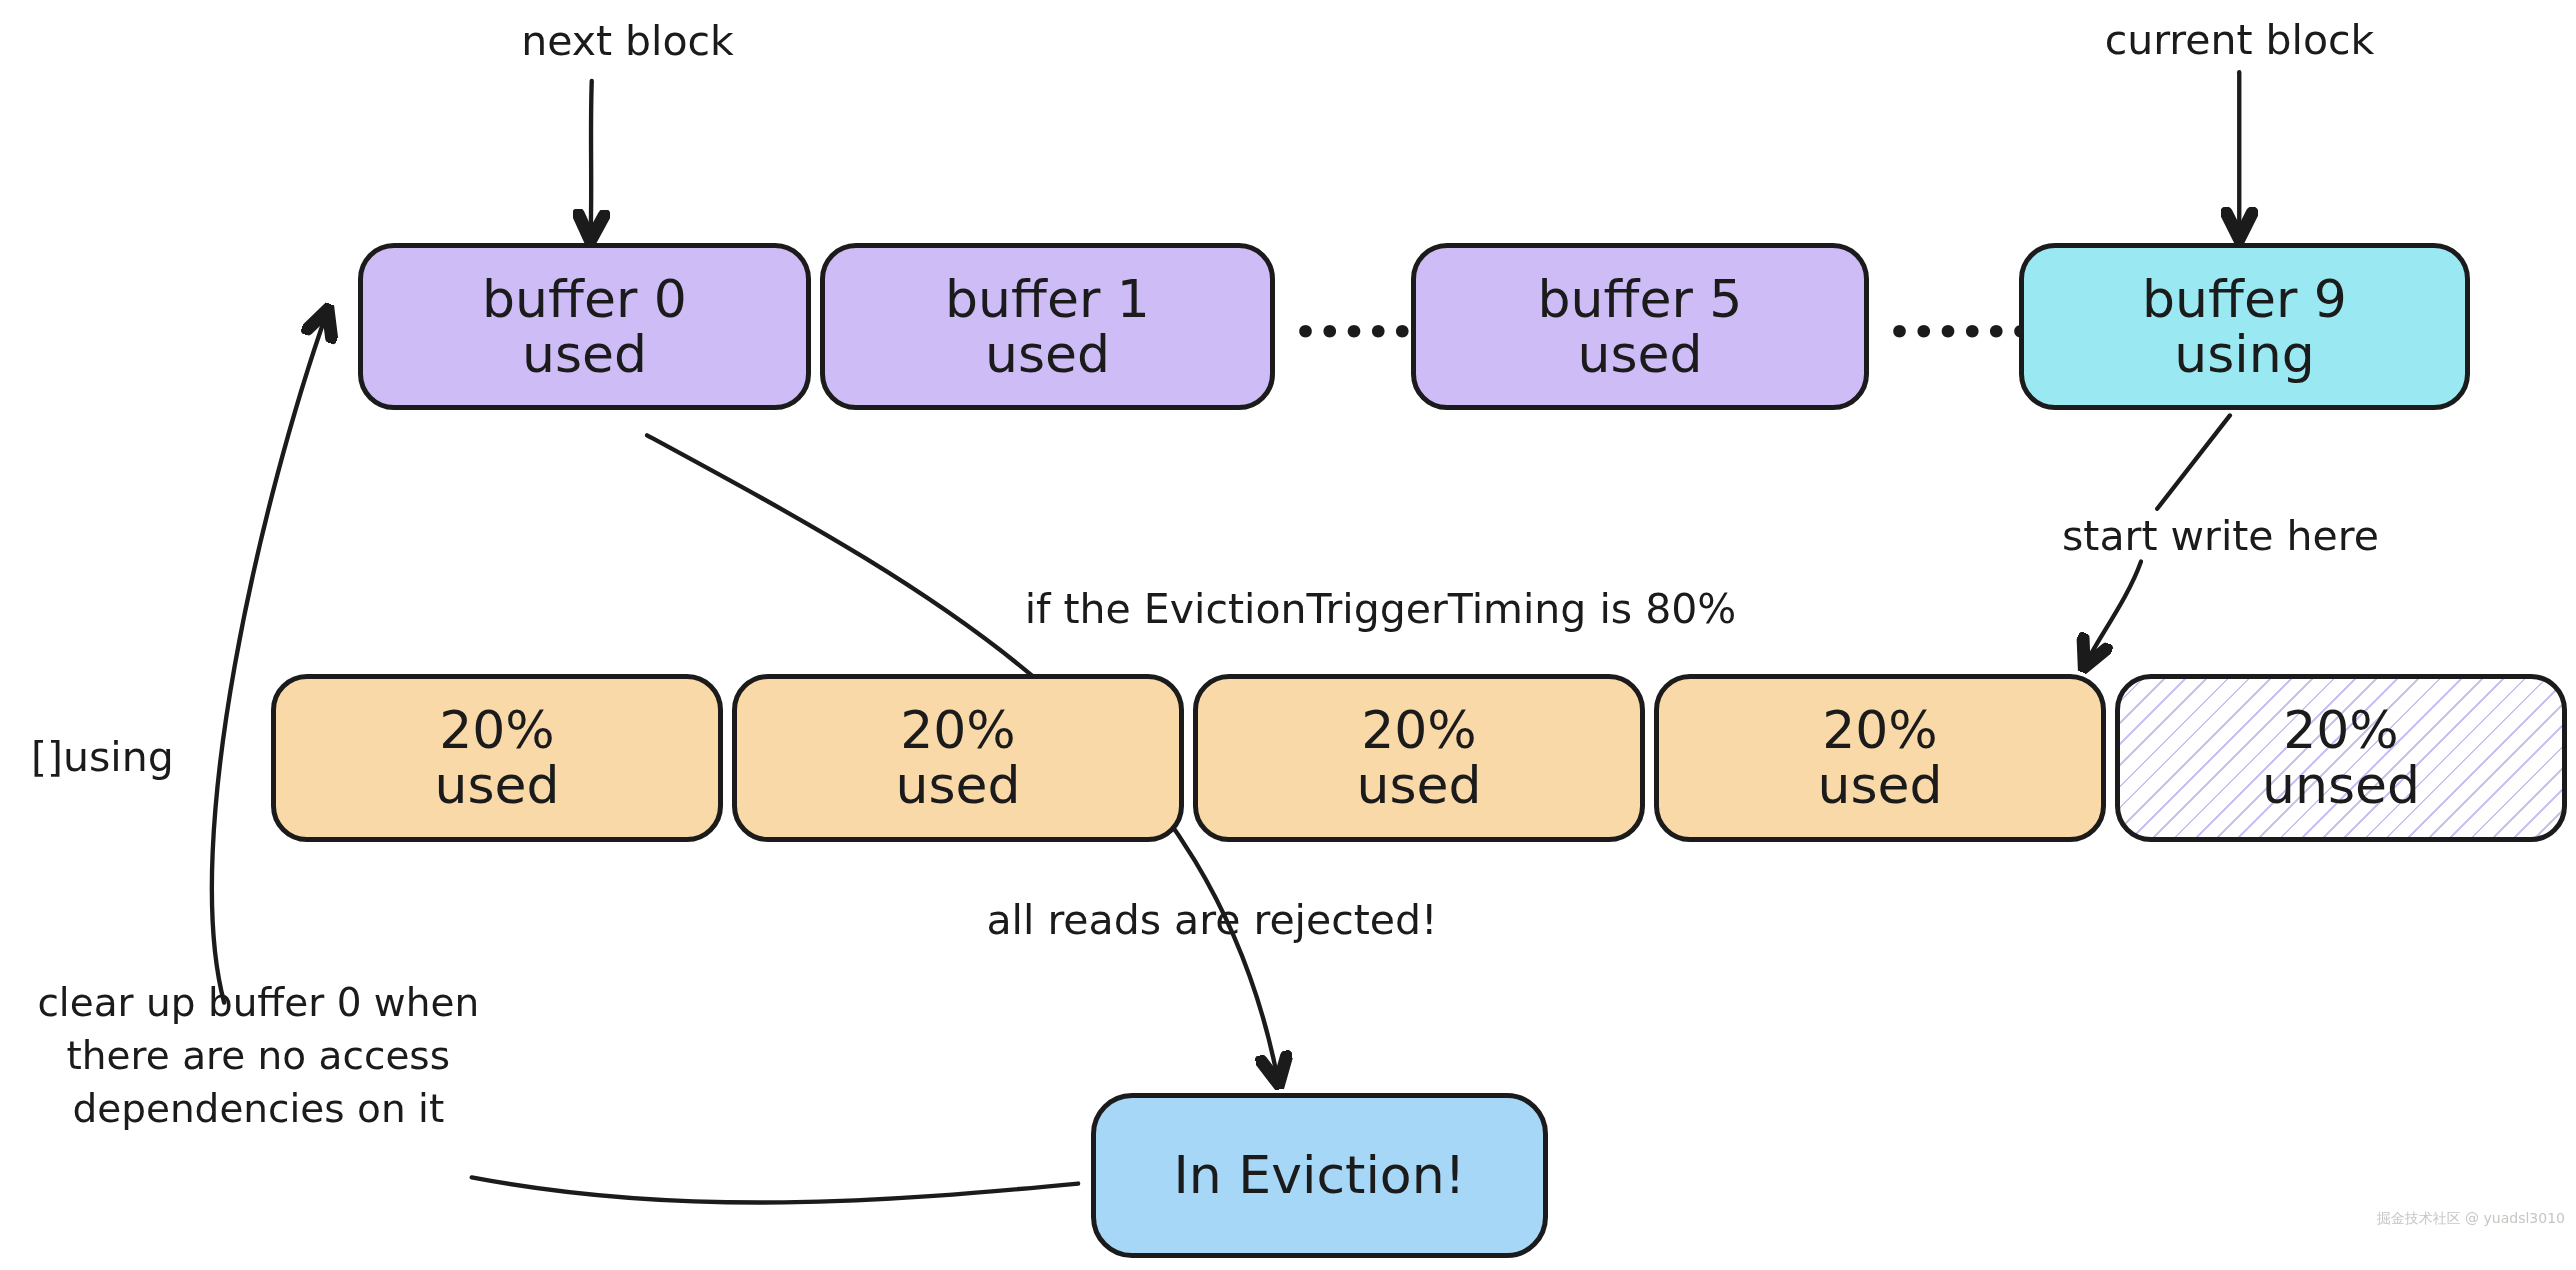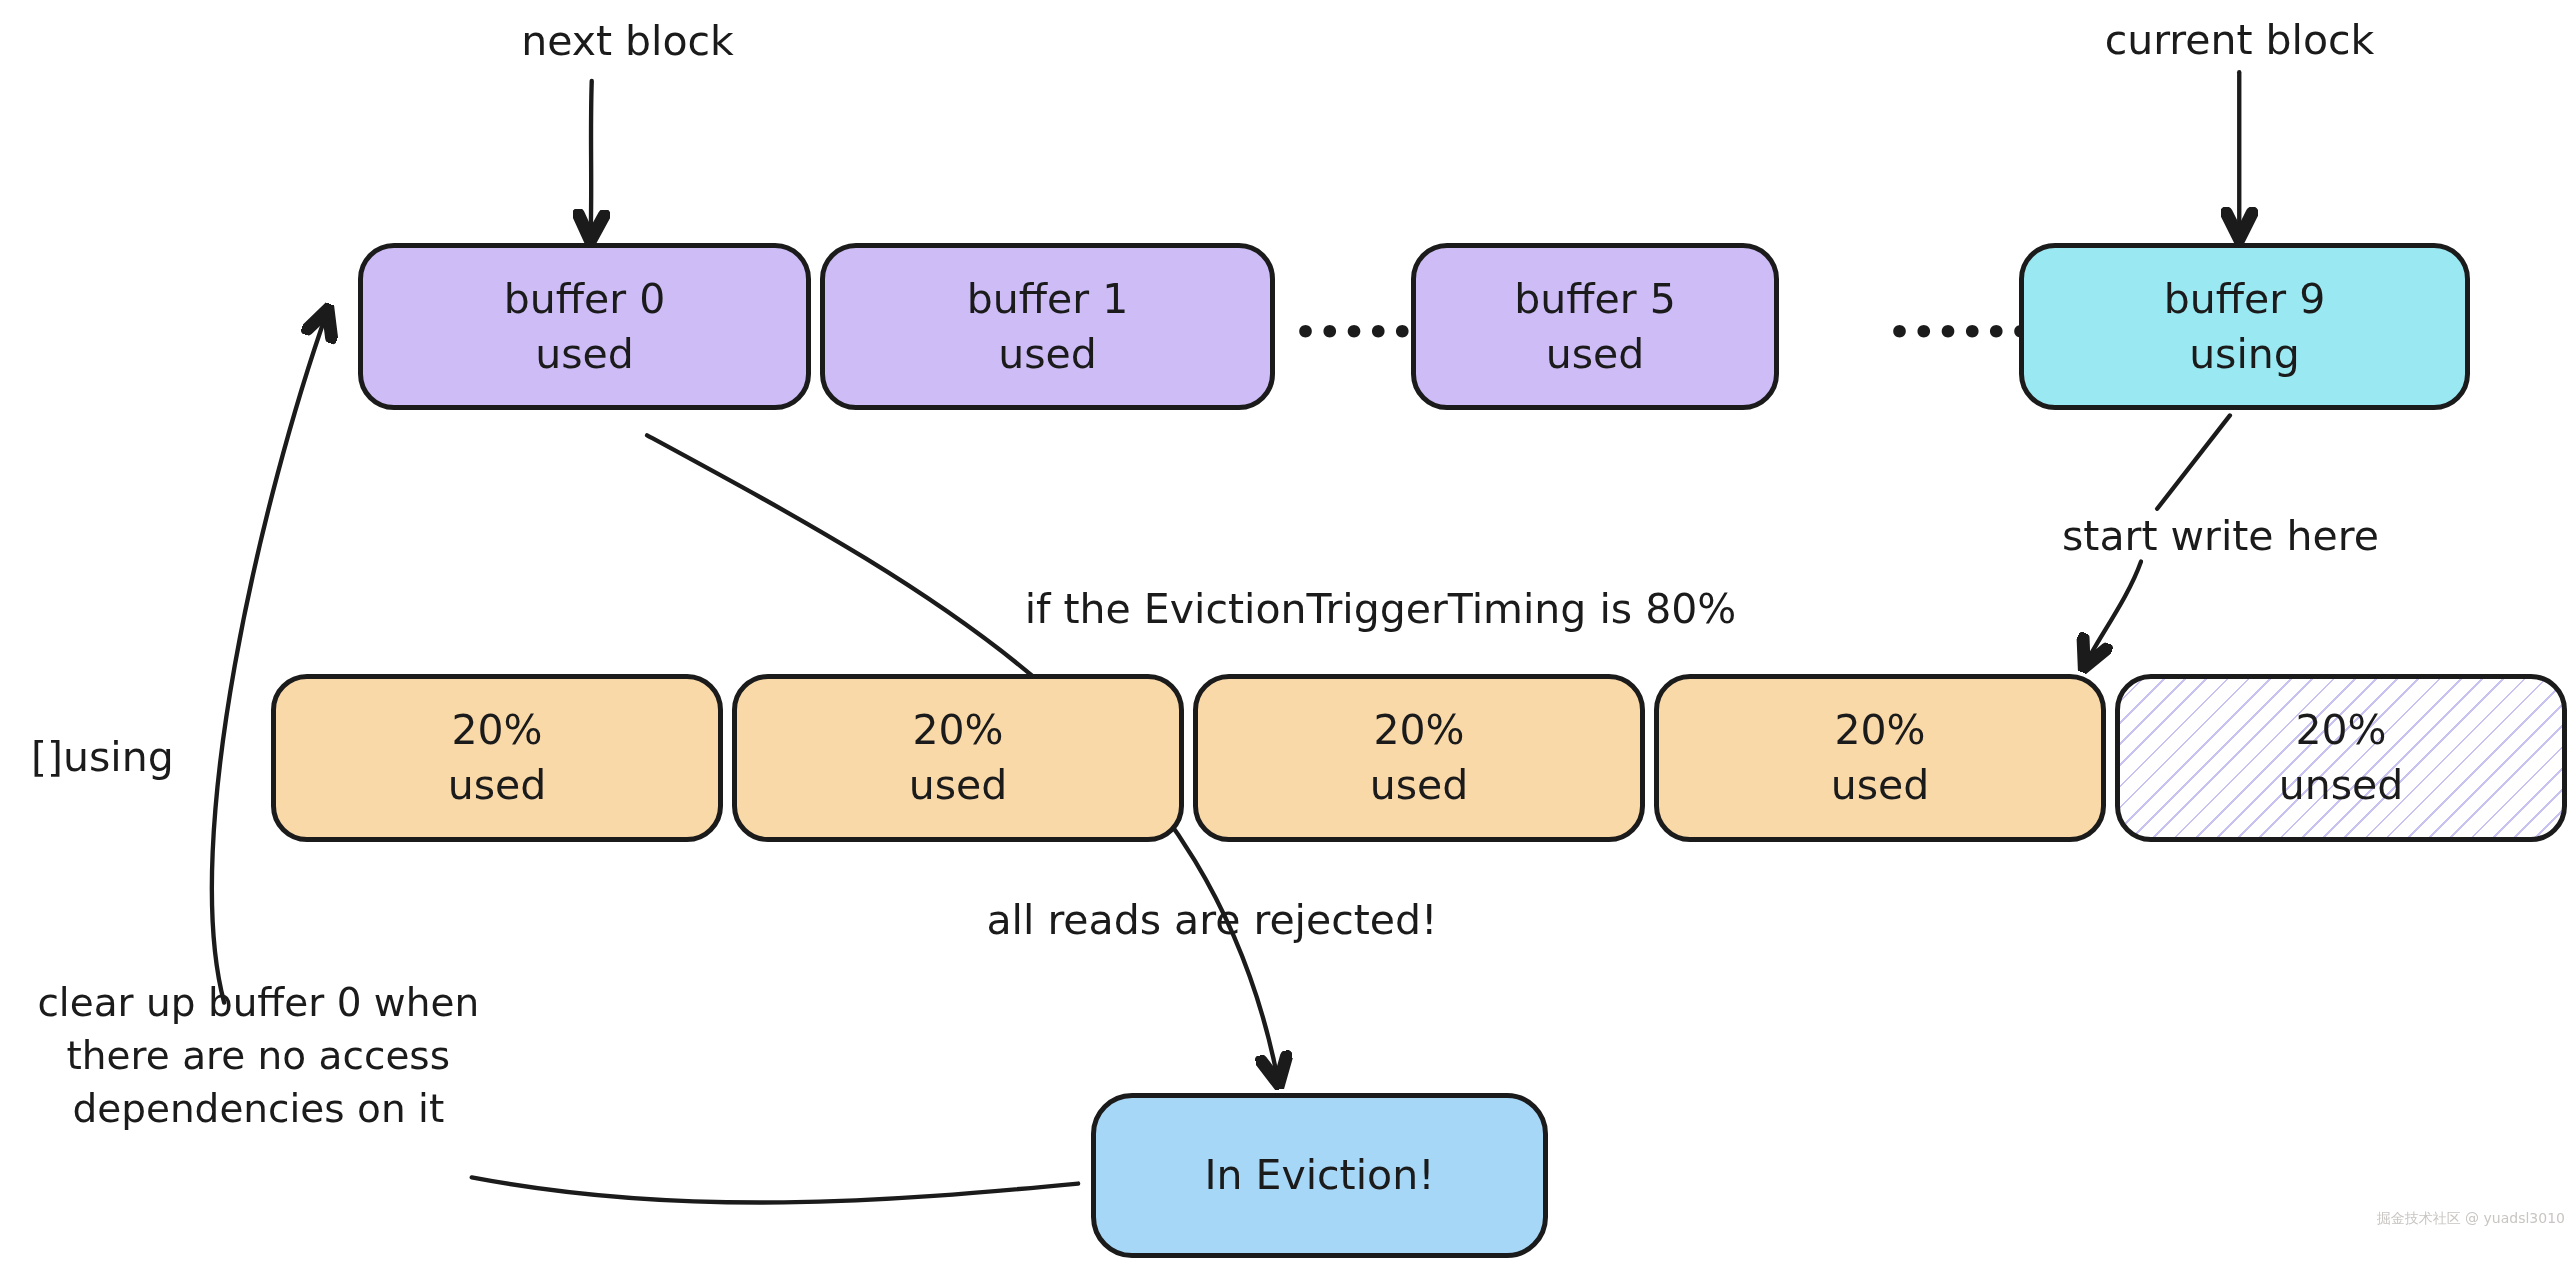--- a/index.html
+++ b/index.html
@@ -19,21 +19,21 @@
   .box {
     position: absolute;
     box-sizing: border-box;
     border: 5px solid var(--ink, #1b1b1b);
     border-radius: 36px;
     display: flex;
     flex-direction: column;
     align-items: center;
     justify-content: center;
     text-align: center;
-    font-size: 41px;
+    font-size: 52px;
     line-height: 55px;
     color: var(--ink, #1b1b1b);
   }
   .purple  { background: var(--purple, #cdbcf5); }
   .cyan    { background: var(--cyan, #9ae8f2); }
   .orange  { background: var(--orange, #fad9a9); }
   .blue    { background: var(--blue, #a7d7f7); border-radius: 41px; }
   .hatched {
     background:
       repeating-linear-gradient(135deg,
@@ -104,21 +104,21 @@
 
   <div class="box purple" style="left:358px; top:243px; width:453px; height:167px;">
     <span>buffer 0</span>
     <span>used</span>
   </div>
   <div class="box purple" style="left:820px; top:243px; width:455px; height:167px;">
     <span>buffer 1</span>
     <span>used</span>
   </div>
   <div class="dots" style="left:1294px; top:314px; width:112px;">••••••</div>
-  <div class="box purple" style="left:1411px; top:243px; width:368px; height:167px;">
+  <div class="box purple" style="left:1411px; top:243px; width:458px; height:167px;">
     <span>buffer 5</span>
     <span>used</span>
   </div>
   <div class="dots" style="left:1888px; top:314px; width:112px;">••••••</div>
   <div class="box cyan" style="left:2019px; top:243px; width:451px; height:167px;">
     <span>buffer 9</span>
     <span>using</span>
   </div>
 
   <div class="annotation" style="left:1944px; top:511px; width:435px;text-align:right;">start write here</div>

